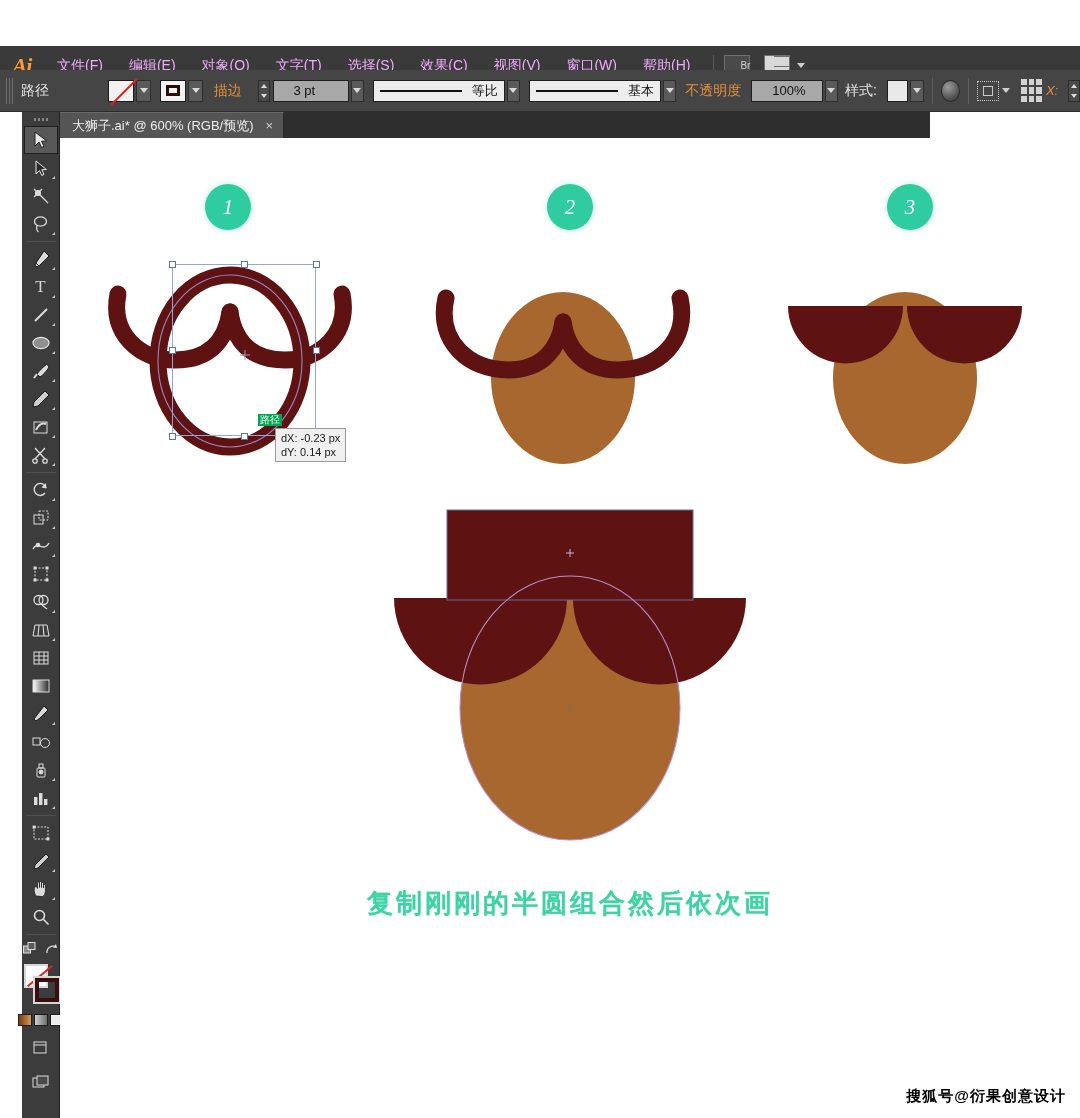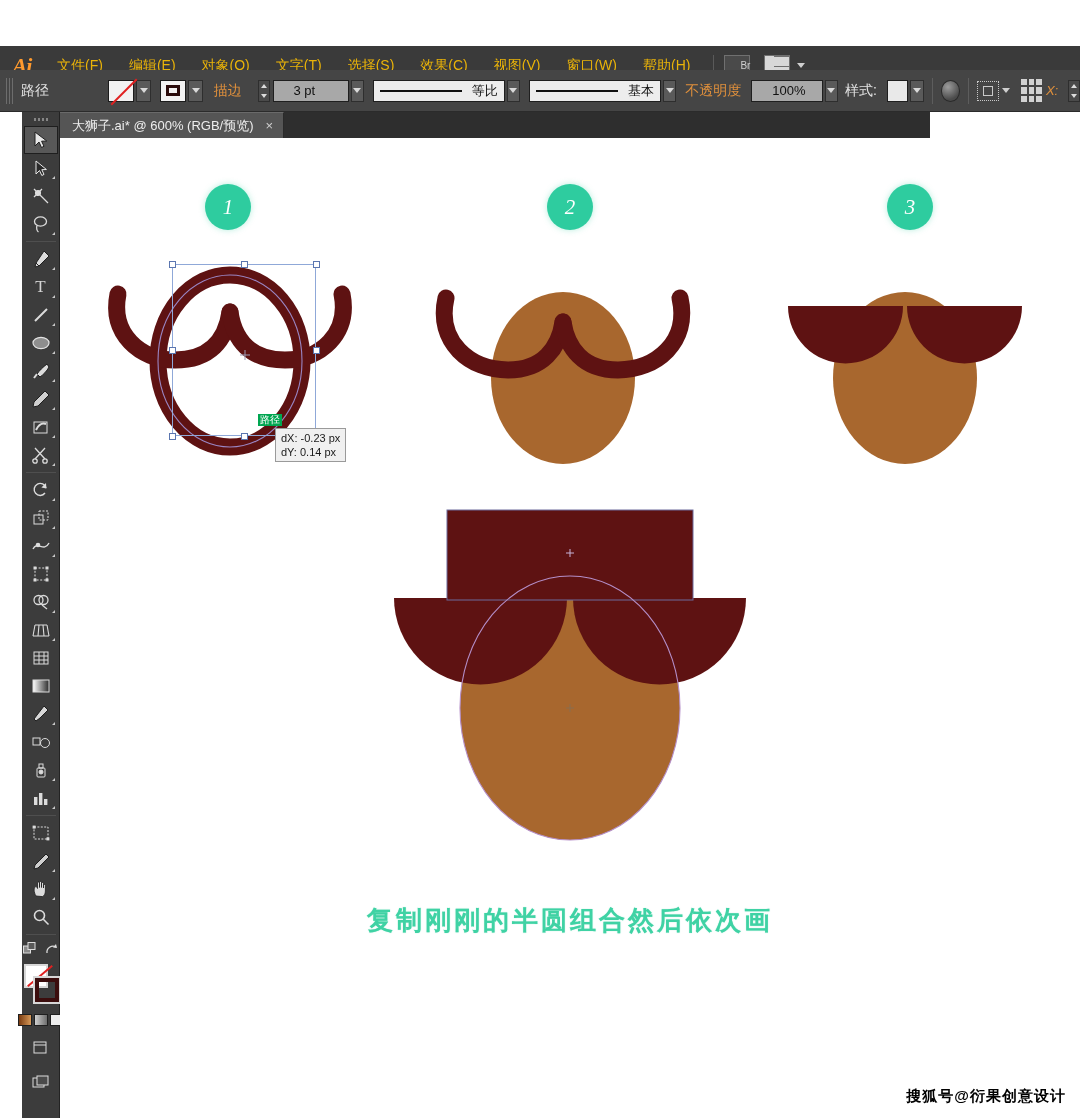--- a/index.html
+++ b/index.html
@@ -16,21 +16,21 @@
     position:absolute; left:0; top:46px; width:1080px; height:40px;
     background:#3a3a3a; display:flex; align-items:center;
     border-bottom:1px solid #2a2a2a;
   }
   .ai-logo{
     width:44px; height:40px; display:flex; align-items:center; justify-content:center;
     color:#ff9a2e; font-weight:bold; font-size:22px; font-style:italic;
     font-family:"Liberation Serif",serif; letter-spacing:-1px;
   }
   .menu-item{
-    color:#eab308; font-size:14px; padding:0 13px; height:40px;
+    color:#f0abfc; font-size:14px; padding:0 13px; height:40px;
     display:flex; align-items:center; white-space:nowrap; cursor:default;
   }
   .mb-sep{ width:1px; height:22px; background:#5a5a5a; margin:0 10px; }
   .mb-icon-btn{
     width:26px; height:22px; border:1px solid #707070; background:#4a4a4a;
     display:flex; align-items:center; justify-content:center;
     color:#cfcfcf; font-size:10px; margin-right:4px;padding-left:16px;
   }
   .mb-icon-btn.split{ background:#6e6e6e; padding:0; position:relative; overflow:hidden;}
   .mb-icon-btn.split .l{ width:9px; height:100%; background:#d8d8d8;}
@@ -597,19 +597,19 @@
       <path d="M203 100 L376 100 A86.5 86.5 0 0 1 203 100 Z" fill="#5E1212"></path>
 
       <rect x="77" y="12" width="246" height="90" fill="#5E1212" stroke="#6d6b9c" stroke-width="1"></rect>
 
       <ellipse cx="200" cy="210" rx="110" ry="132" fill="none" stroke="#b48ec8" stroke-width="1.1"></ellipse>
 
       <path d="M196 55 L204 55 M200 51 L200 59" stroke="#c6b3d8" stroke-width="1"></path>
       <path d="M196 210 L204 210 M200 206 L200 214" stroke="#8a6f4f" stroke-width="1"></path>
     </svg>
 
-    <div class="caption" style="top:765px;font-family:Liberation Mono, monospace;">复制刚刚的半圆组合然后依次画</div>
+    <div class="caption" style="top:748px;font-family:Liberation Mono, monospace;">复制刚刚的半圆组合然后依次画</div>
 
 
   </div>
 
   <div class="watermark">搜狐号@衍果创意设计</div>
 </div>
 
 </body></html>

